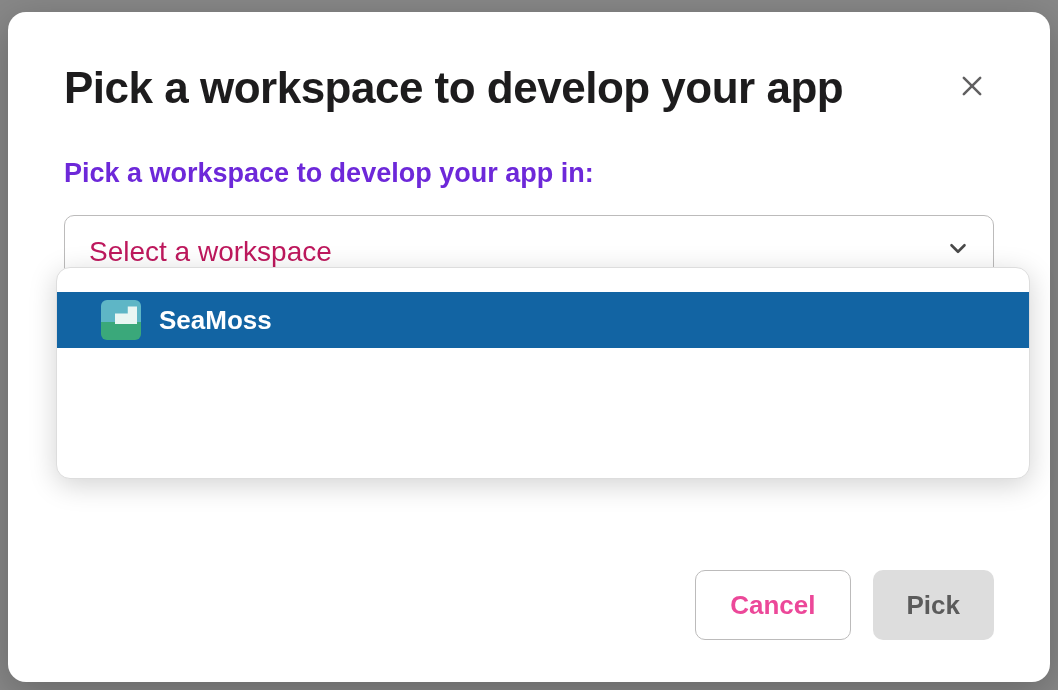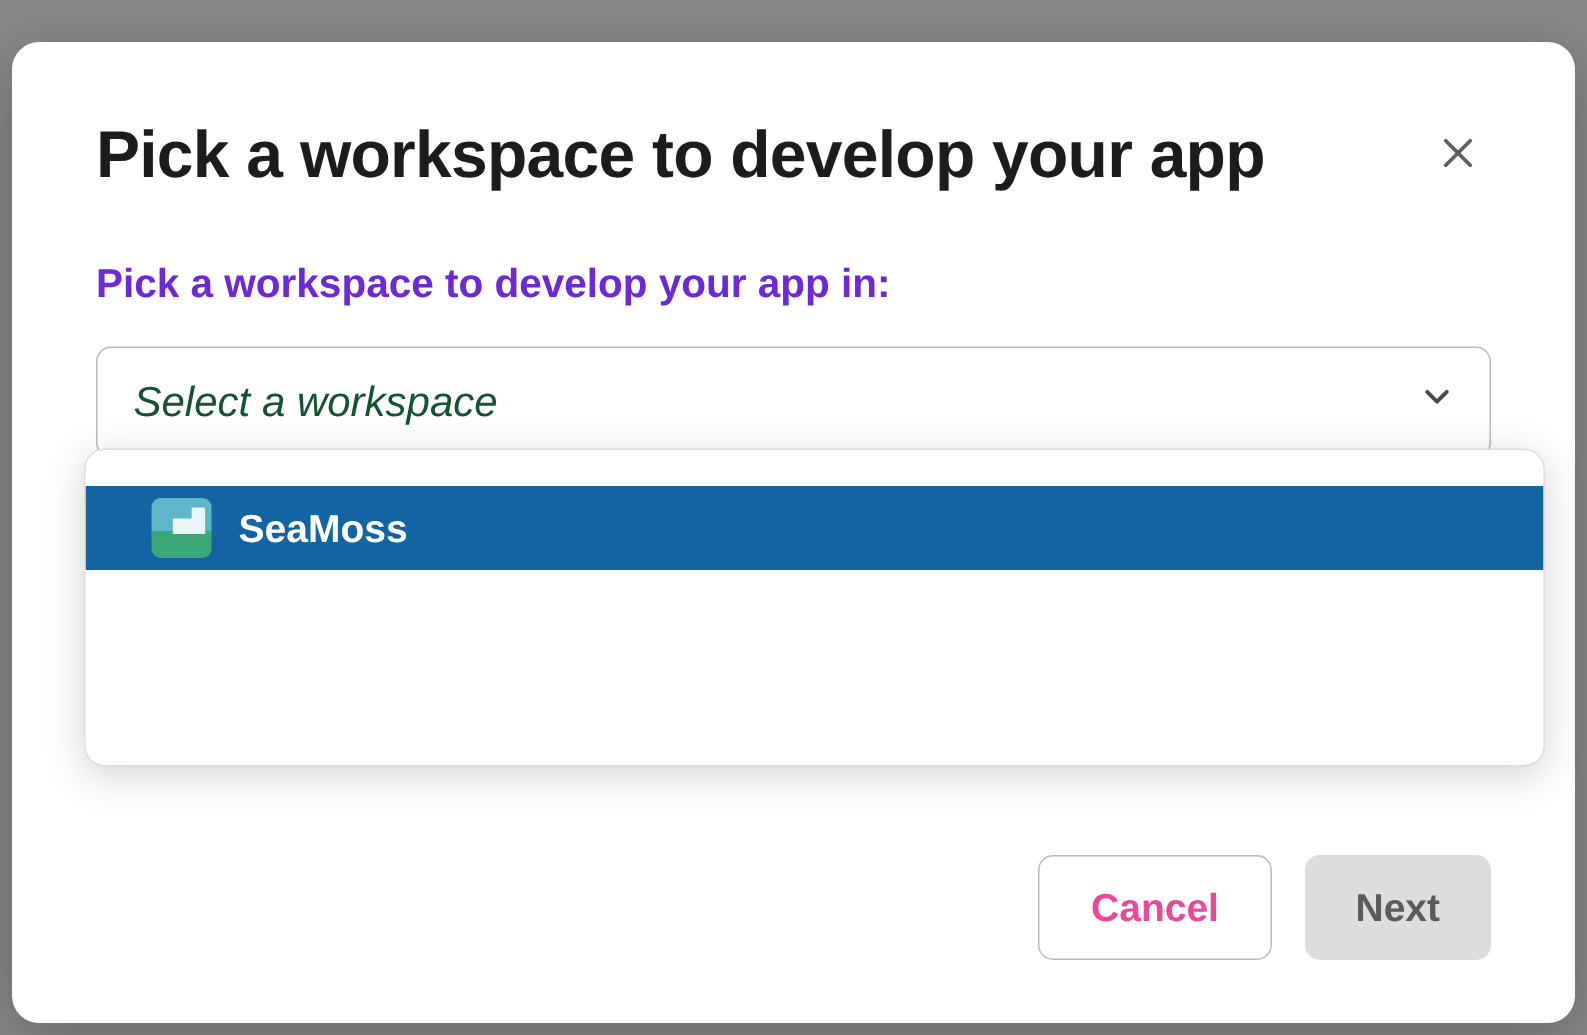--- a/index.html
+++ b/index.html
@@ -22,21 +22,20 @@
     top: 12px;
     left: 8px;
     right: 8px;
     bottom: 8px;
     background: #ffffff;
     border-radius: 18px;
     box-shadow: 0 10px 40px rgba(0,0,0,0.25);
     padding: 52px 56px 42px 56px;
     display: flex;
     flex-direction: column;
-    margin-top: 16px;
   }
 
   .modal-header {
     display: flex;
     align-items: flex-start;
     justify-content: space-between;
     margin-bottom: 46px;
   }
 
   .modal-title {
@@ -69,40 +68,39 @@
 
   .select-wrap { position: relative; }
 
   .select-box {
     width: 100%;
     height: 74px;
     border: 1.5px solid #bcbbbb;
     border-radius: 10px;
     padding: 0 60px 0 24px;
     font-size: 28px;
-    color: #14532d;
+    color: #be185d;
     display: flex;
     align-items: center;
     background: #fff;
     cursor: pointer;
     position: relative;
-    font-style: italic;
   }
   .select-box .chev {
     position: absolute;
     right: 22px;
     top: 50%;
     transform: translateY(-50%);
     color: #4a4a4a;
   }
   .select-box .chev svg { width: 26px; height: 26px; }
 
   .dropdown-panel {
     position: absolute;
-    top: 68px;
+    top: 52px;
     left: -8px;
     right: -36px;
     background: #fff;
     border: 1px solid #dddddd;
     border-radius: 14px;
     box-shadow: 0 6px 28px rgba(0,0,0,0.18);
     overflow: hidden;
     padding-top: 24px;
     padding-bottom: 130px;
     z-index: 5;
@@ -211,16 +209,16 @@
     <div class="dropdown-panel">
       <div class="dropdown-option selected">
         <div class="ws-icon"></div>
         <span class="ws-name">SeaMoss</span>
       </div>
     </div>
   </div>
 
   <div class="modal-footer">
     <button class="btn btn-secondary">Cancel</button>
-    <button class="btn btn-primary">Next</button>
+    <button class="btn btn-primary">Pick</button>
   </div>
 
 </div>
 
 </body></html>

